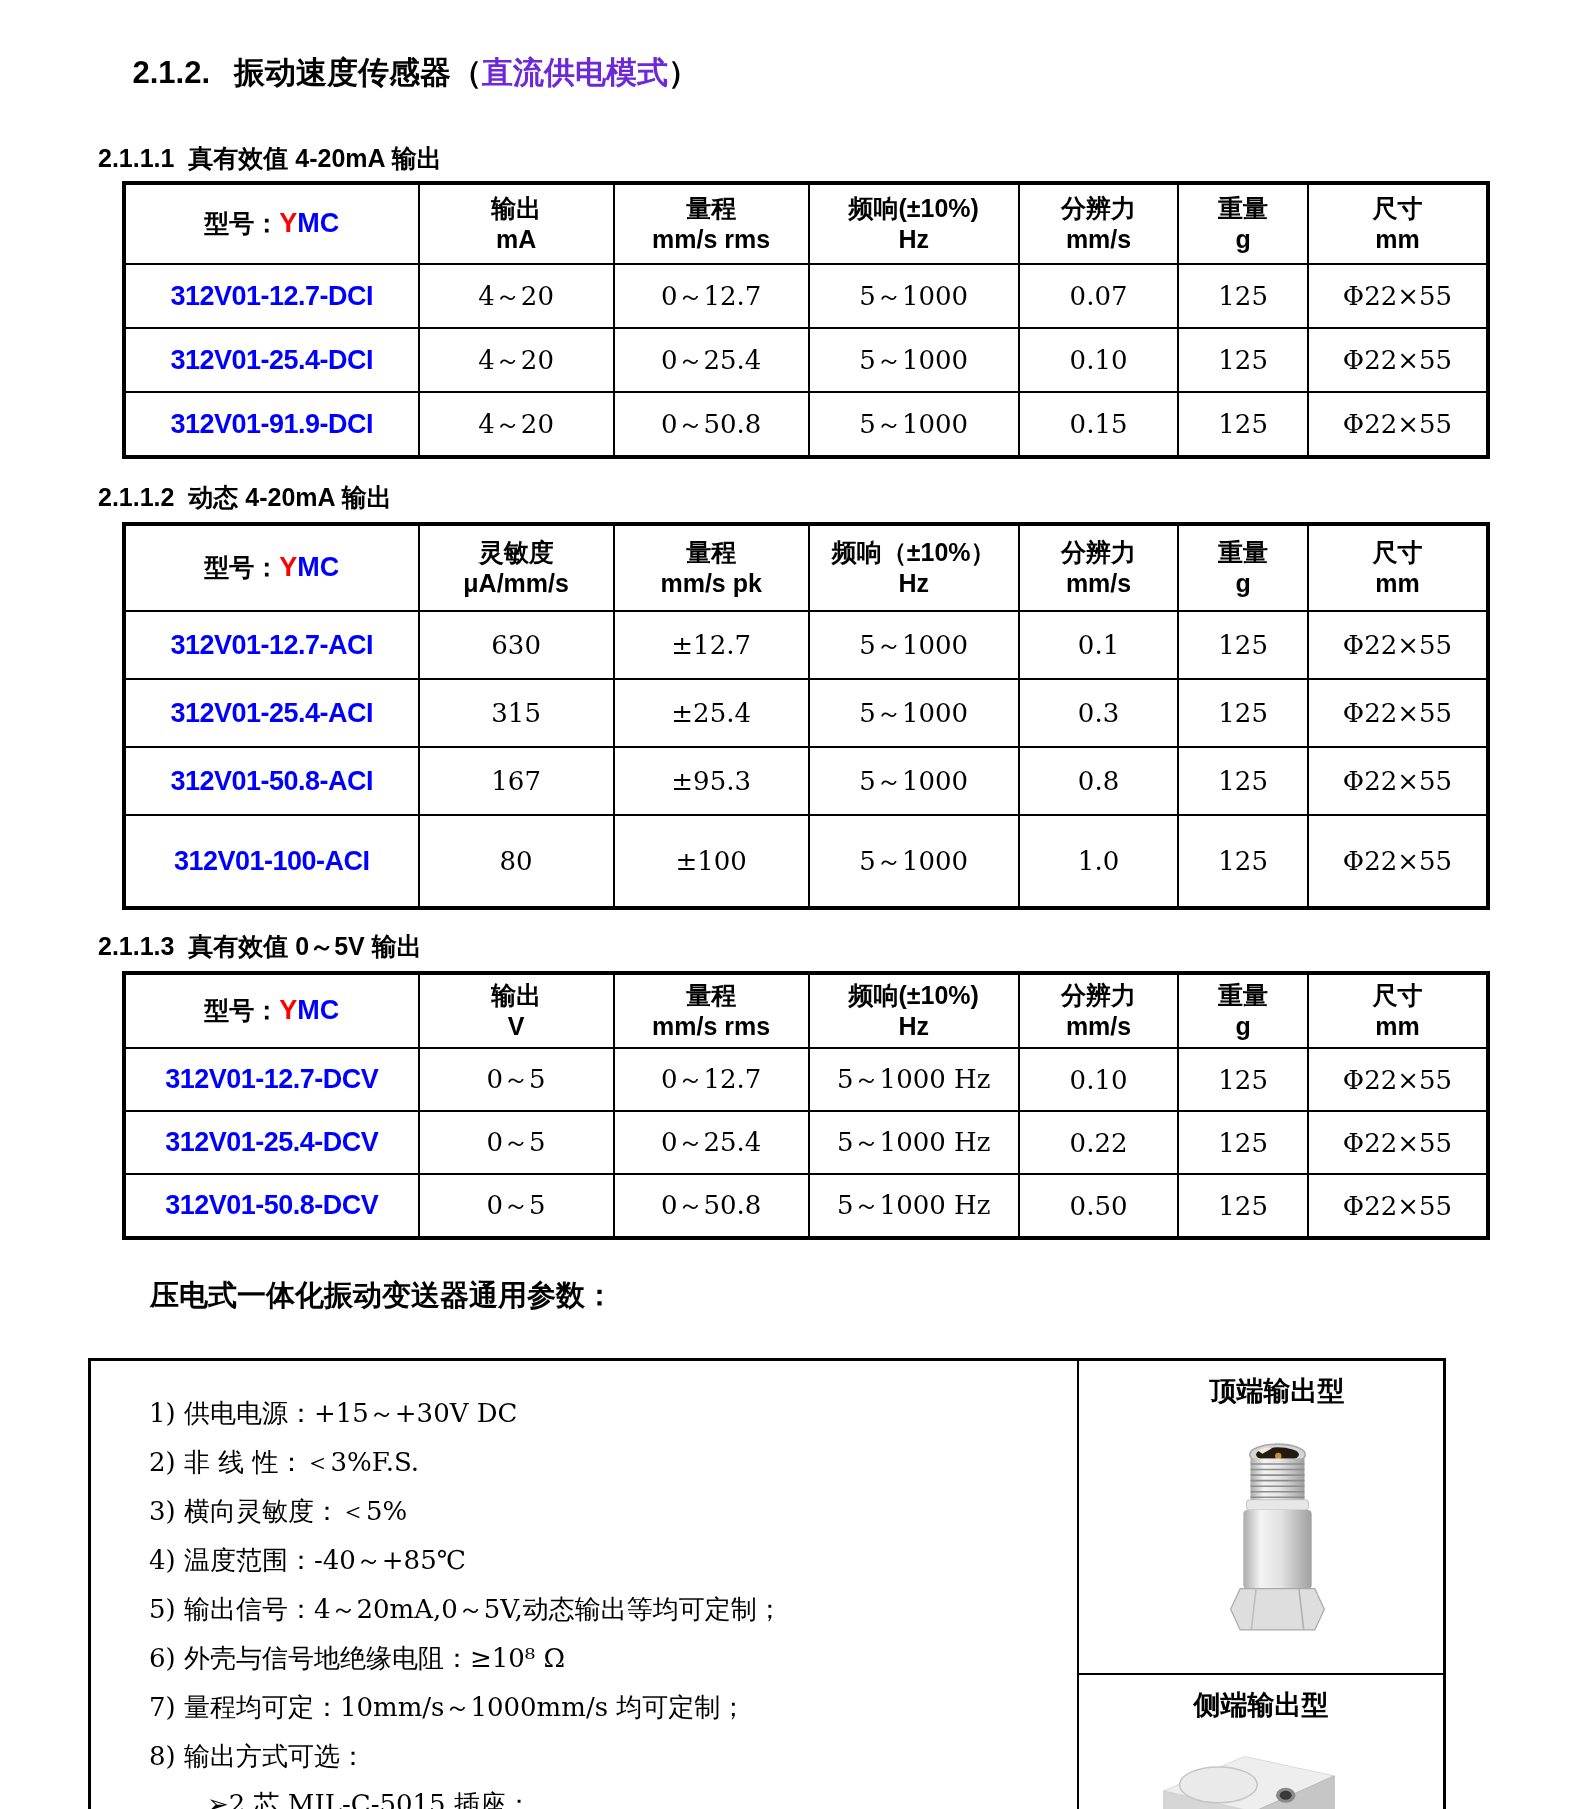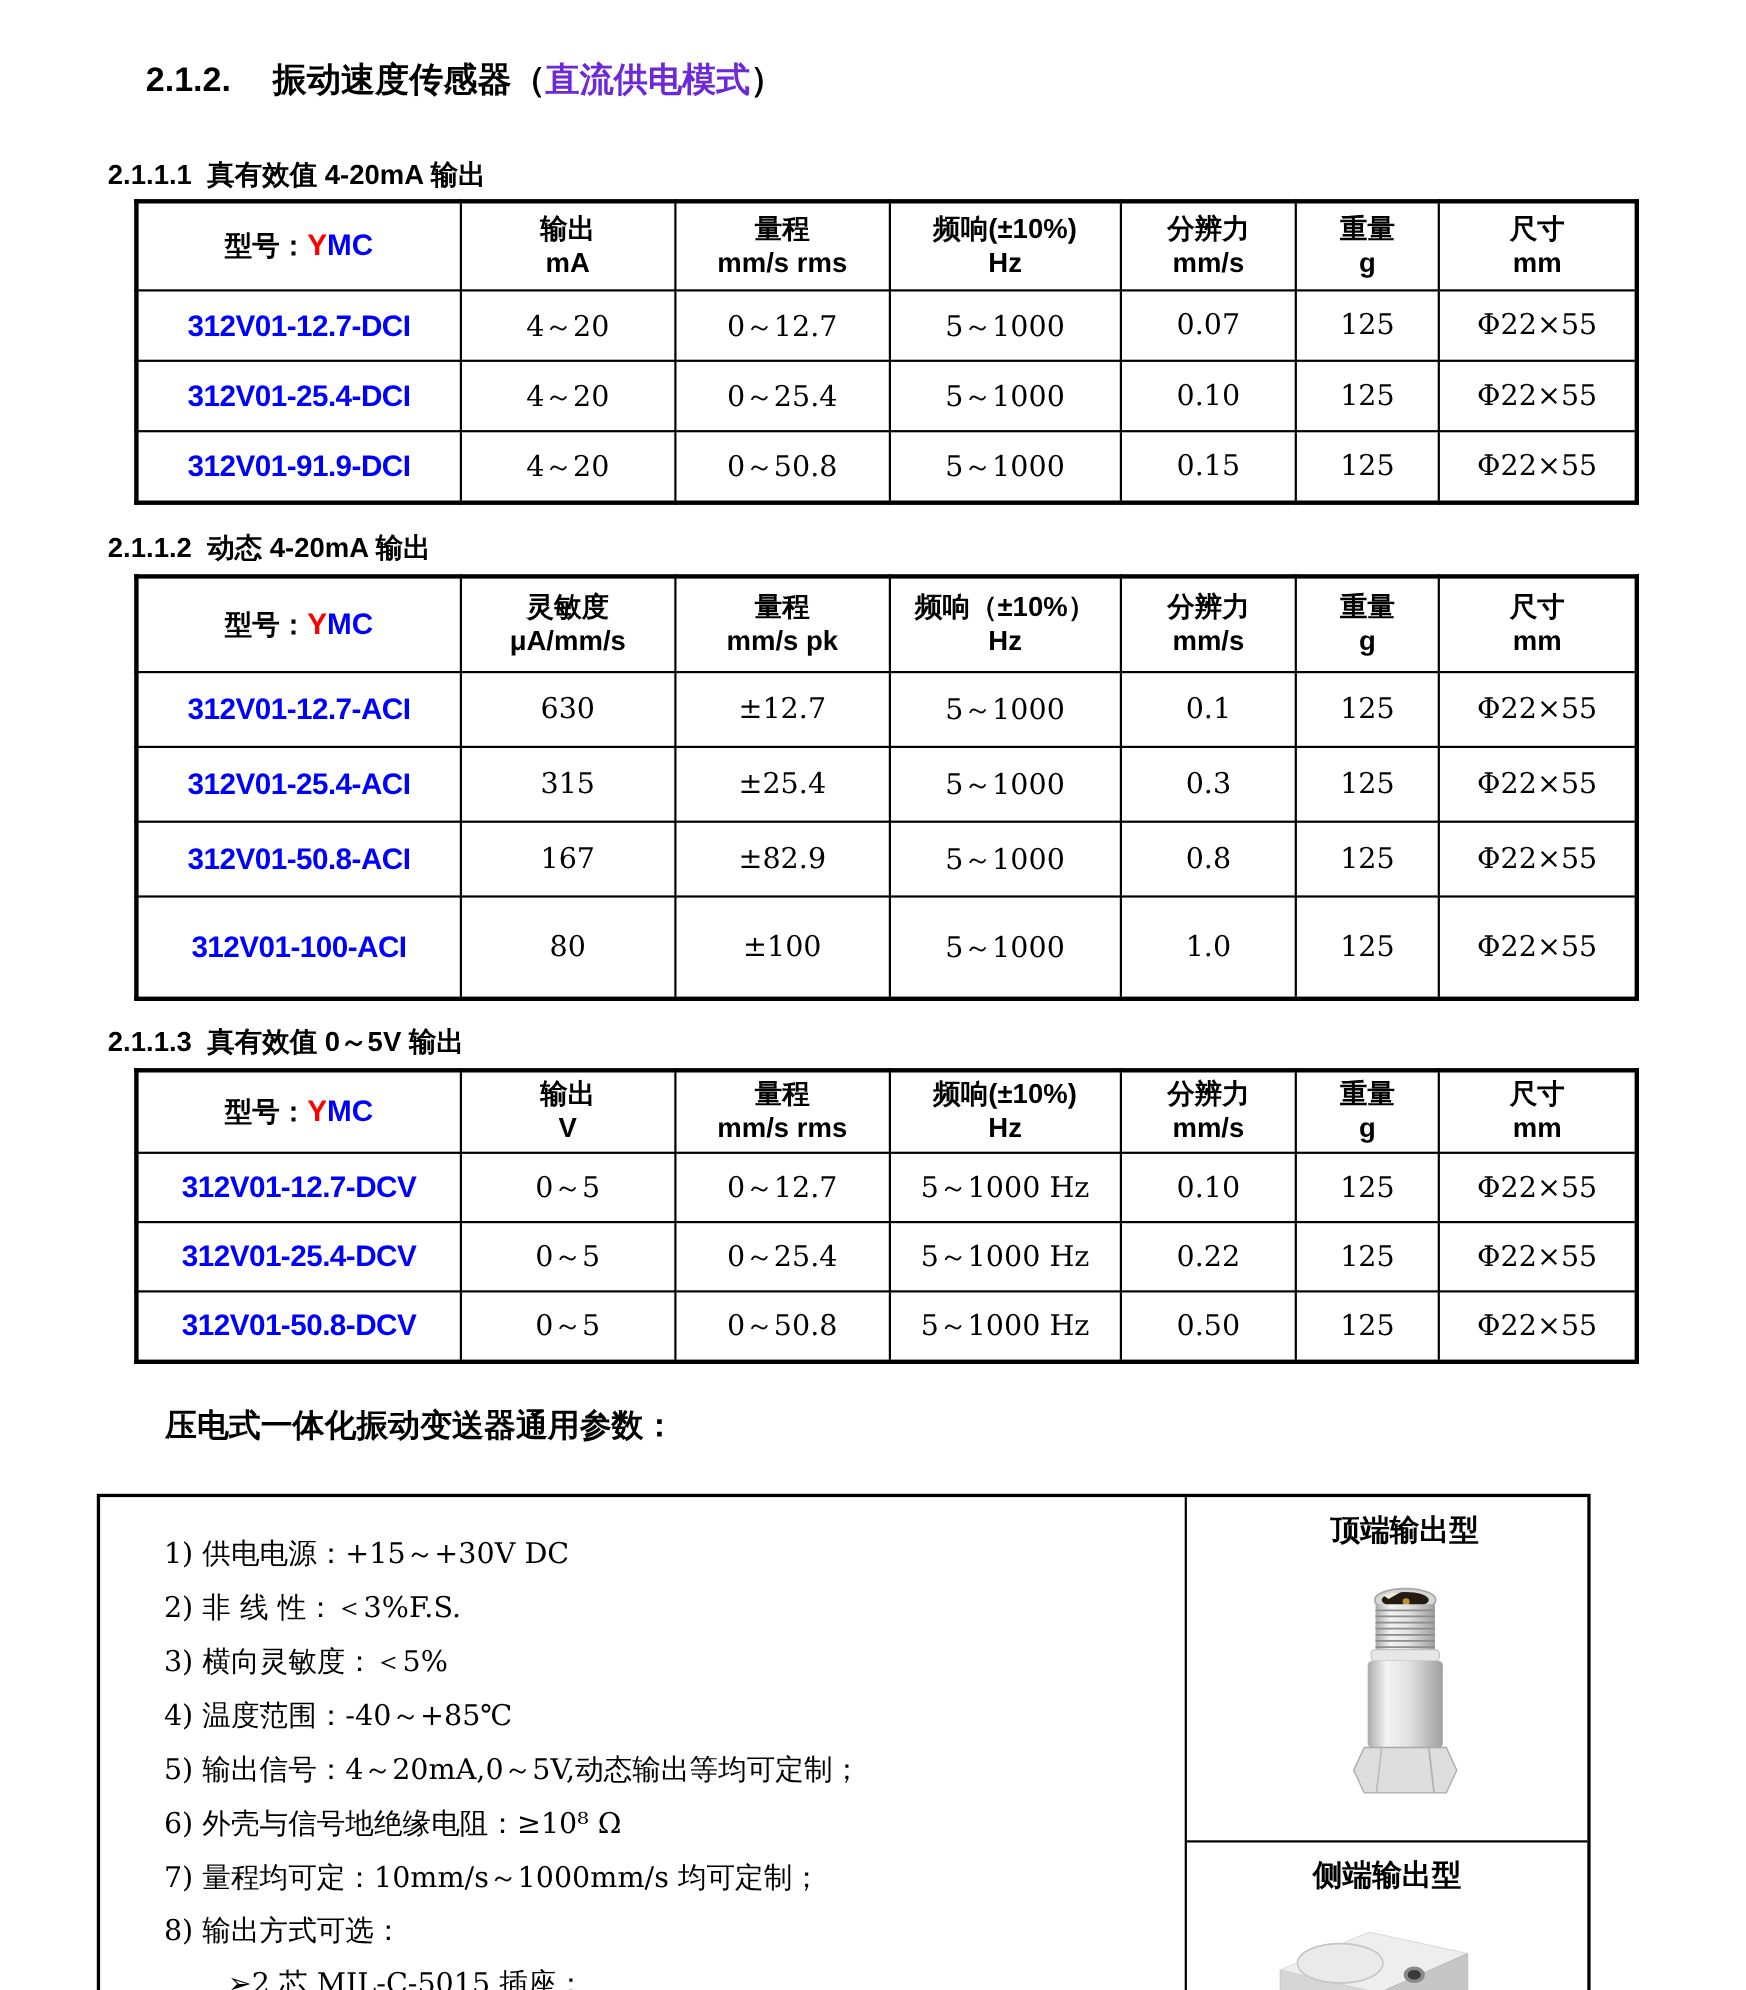--- a/index.html
+++ b/index.html
@@ -1,19 +1,19 @@
 <!DOCTYPE html>
 <html><head>
 <meta charset="utf-8">
 <style>
   html,body{margin:0;padding:0;background:#ffffff;}
   .page{position:relative;width:1587px;height:1809px;background:#fff;color:#000;
         font-family:"Liberation Sans",sans-serif;overflow:hidden;}
   .h1{font-size:31px;font-weight:bold;margin:16px 0 0 98px;white-space:pre;}
-  .h1 .num{margin-right:38px;text-align:right;}
+  .h1 .num{margin-right:24px;text-align:right;}
   .accent{color:#6d28d9;}
   .h2{font-size:25px;font-weight:bold;white-space:pre;}
   .h2.s1{margin:12px 0 6px 98px;}
   .h2.s2{margin:22px 0 8px 98px;}
   .h2.s3{margin:20px 0 8px 98px;}
 
   table.spec{border-collapse:collapse;table-layout:fixed;margin-left:122px;width:1368px;
              border:4px solid #000;}
   table.spec td{border:2px solid #000;text-align:center;vertical-align:middle;padding:0 2px;
                 overflow:hidden;}
@@ -181,21 +181,21 @@
       <td class="cell-val">315</td>
       <td class="cell-val">±25.4</td>
       <td class="cell-val">5～1000</td>
       <td class="cell-val">0.3</td>
       <td class="cell-val">125</td>
       <td class="cell-val">Φ22×55</td>
     </tr>
     <tr class="r">
       <td class="cell-model">312V01-50.8-ACI</td>
       <td class="cell-val">167</td>
-      <td class="cell-val">±82.9</td>
+      <td class="cell-val">±95.3</td>
       <td class="cell-val">5～1000</td>
       <td class="cell-val">0.8</td>
       <td class="cell-val">125</td>
       <td class="cell-val">Φ22×55</td>
     </tr>
     <tr class="rt">
       <td class="cell-model">312V01-100-ACI</td>
       <td class="cell-val">80</td>
       <td class="cell-val">±100</td>
       <td class="cell-val">5～1000</td>

